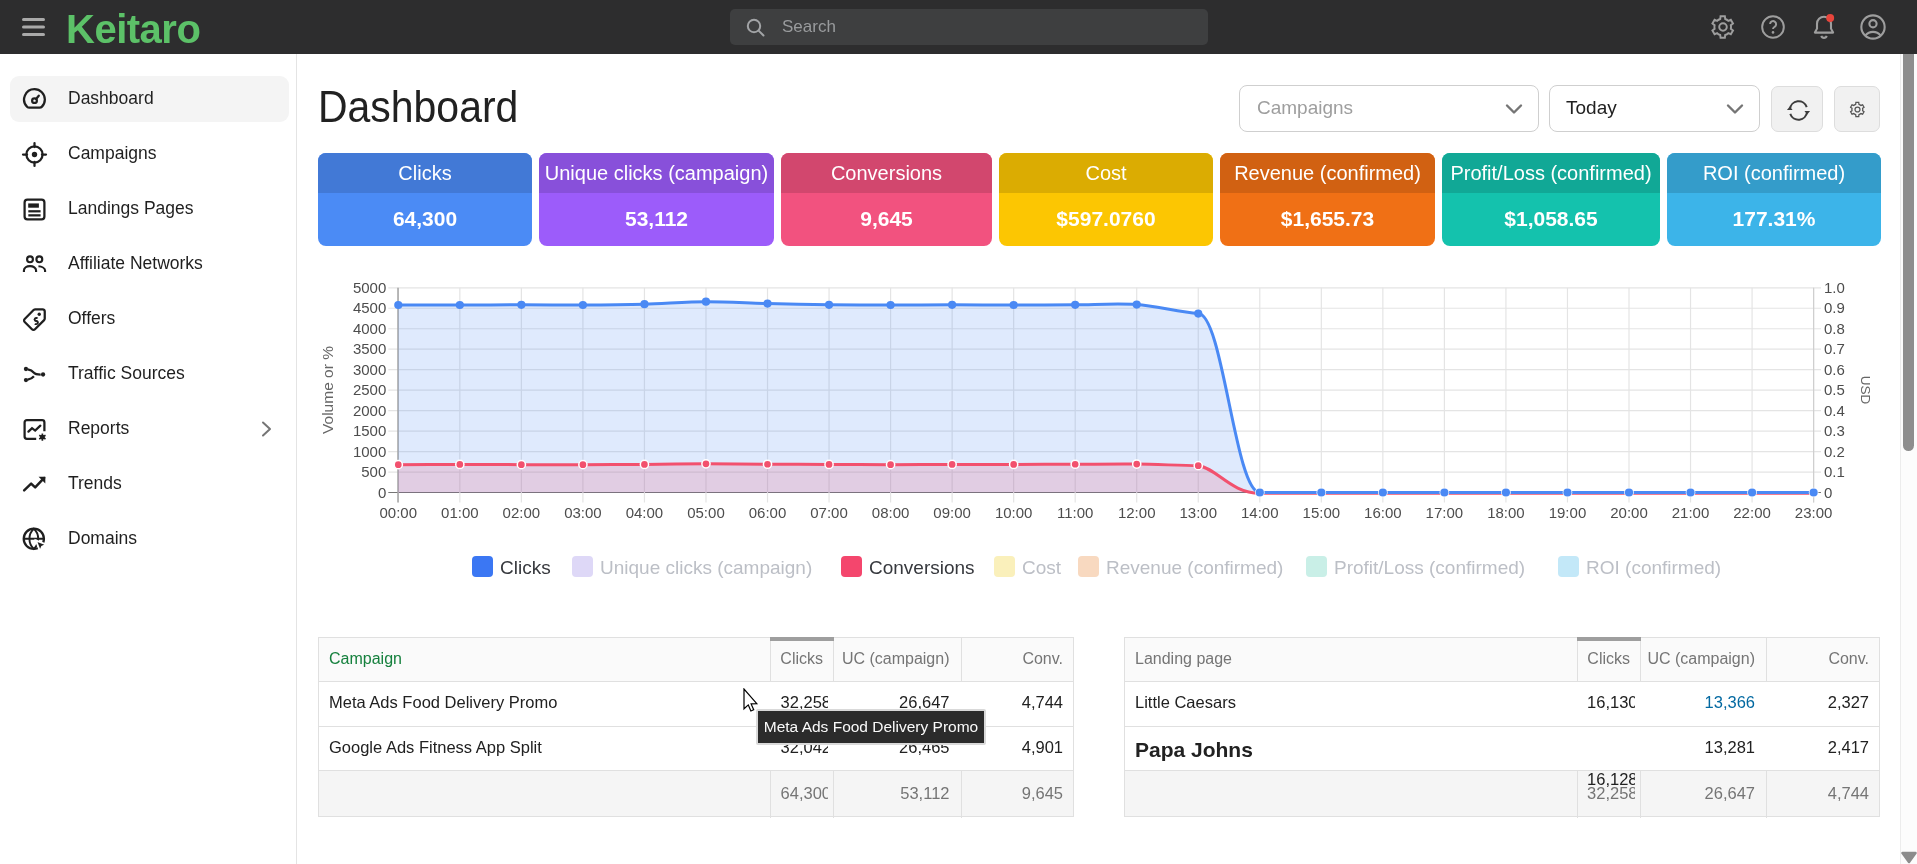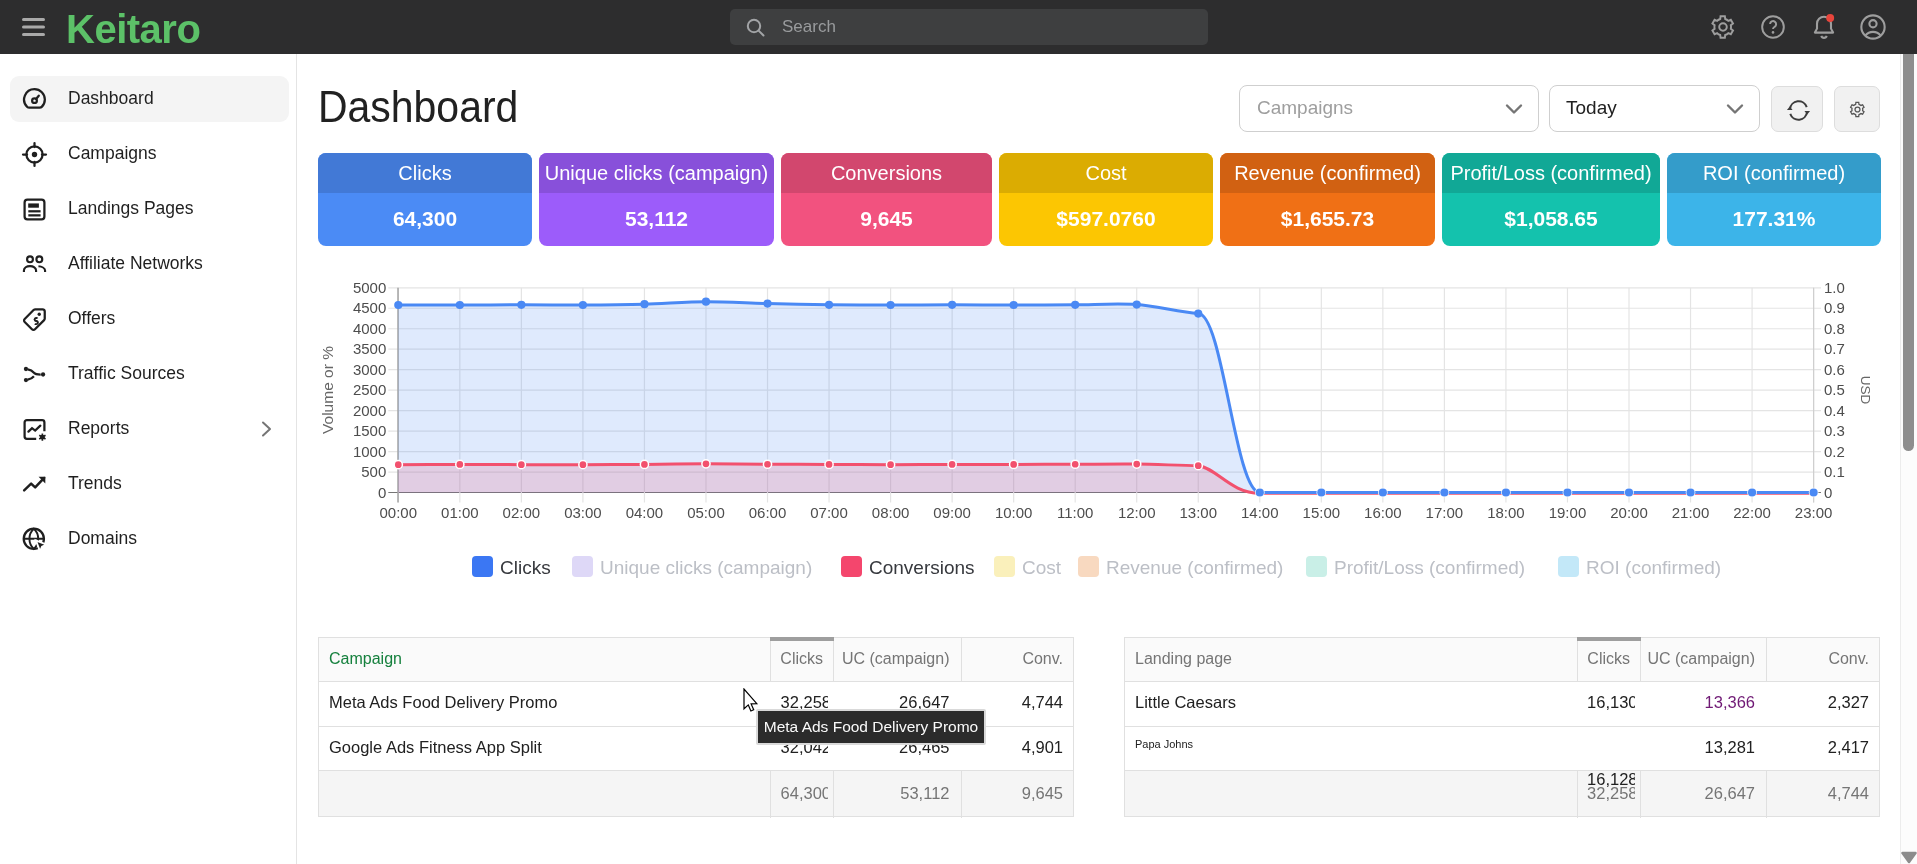--- a/index.html
+++ b/index.html
@@ -442,23 +442,23 @@
     <div style="left: 641px; top: 132px; width: 1px; height: 48px; background: rgb(224, 224, 224); position: absolute;"></div>
     <div style="left: 451.5px; top: -1px; width: 64.5px; height: 4px; background: rgb(158, 158, 158); position: absolute;"></div>
     <div style="left: 10px; top: 12px; font-size: 16px; color: rgb(117, 117, 117); position: absolute;">Landing page</div>
     <div style="right: 249px; top: 12px; font-size: 16px; color: rgb(117, 117, 117); position: absolute;">Clicks</div>
     <div style="right: 124px; top: 12px; font-size: 16px; color: rgb(117, 117, 117); position: absolute;">UC (campaign)</div>
     <div style="right: 10px; top: 12px; font-size: 16px; color: rgb(117, 117, 117); position: absolute;">Conv.</div>
     <div style="left: 10px; top: 55px; font-size: 16.5px; color: rgb(33, 33, 33); position: absolute;">Little Caesars</div>
     <div style="left: 452.5px; top: 55px; width: 57px; overflow: hidden; height: 22px; position: absolute;">
       <div style="width: 60px; text-align: right; font-size: 16.5px; color: rgb(33, 33, 33);">16,130</div>
     </div>
-    <div style="right: 124px; top: 55px; font-size: 16.5px; color: #701a75; position: absolute;">13,366</div>
+    <div style="right: 124px; top: 55px; font-size: 16.5px; color: #0369a1; position: absolute;">13,366</div>
     <div style="right: 10px; top: 55px; font-size: 16.5px; color: rgb(33, 33, 33); position: absolute;">2,327</div>
-    <div style="left: 10px; top: 99.5px; font-size: 11px; color: rgb(33, 33, 33); position: absolute;">Papa Johns</div>
+    <div style="left: 10px; top: 99.5px; font-size: 21px; color: rgb(33, 33, 33); position: absolute; font-weight: bold;">Papa Johns</div>
     <div style="left: 452.5px; top: 99.5px; width: 57px; overflow: hidden; height: 22px; position: absolute; margin-top: 32px;">
       <div style="width: 60px; text-align: right; font-size: 16.5px; color: rgb(33, 33, 33);">16,128</div>
     </div>
     <div style="right: 124px; top: 99.5px; font-size: 16.5px; color: rgb(33, 33, 33); position: absolute;">13,281</div>
     <div style="right: 10px; top: 99.5px; font-size: 16.5px; color: rgb(33, 33, 33); position: absolute;">2,417</div>
     <div style="left: 452.5px; top: 146px; width: 57px; overflow: hidden; height: 22px; position: absolute;">
       <div style="width: 60px; text-align: right; font-size: 16.5px; color: rgb(117, 117, 117);">32,258</div>
     </div>
     <div style="right: 124px; top: 146px; font-size: 16.5px; color: rgb(117, 117, 117); position: absolute;">26,647</div>
     <div style="right: 10px; top: 146px; font-size: 16.5px; color: rgb(117, 117, 117); position: absolute;">4,744</div>

